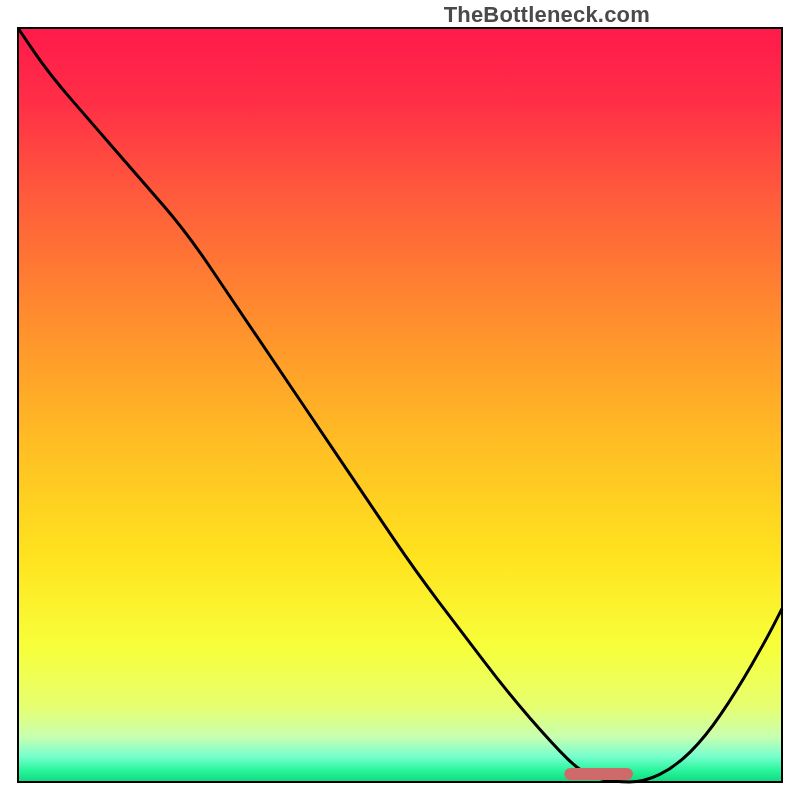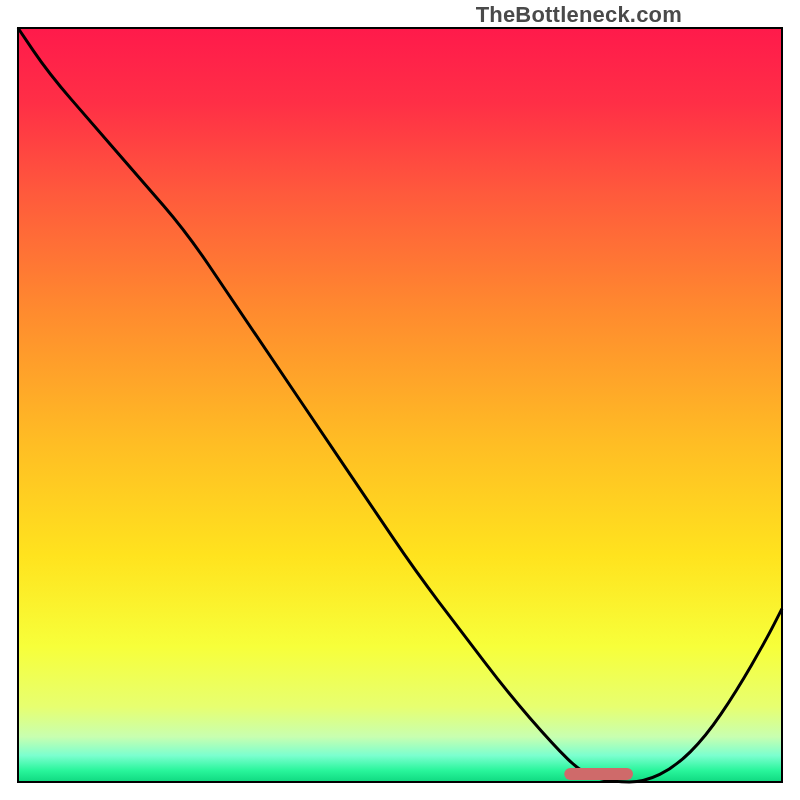--- a/index.html
+++ b/index.html
@@ -7,21 +7,20 @@
     padding: 0;
     width: 800px;
     height: 800px;
     background: #ffffff;
     font-family: Arial, Helvetica, sans-serif;
   }
   .container {
     position: relative;
     width: 660px;
     height: 800px;
-    padding-left: 32px;
   }
   .watermark {
     position: absolute;
     top: 2px;
     right: 10px;
     font-size: 22px;
     font-weight: 600;
     color: #4a4a4a;
     letter-spacing: 0.2px;
   }

